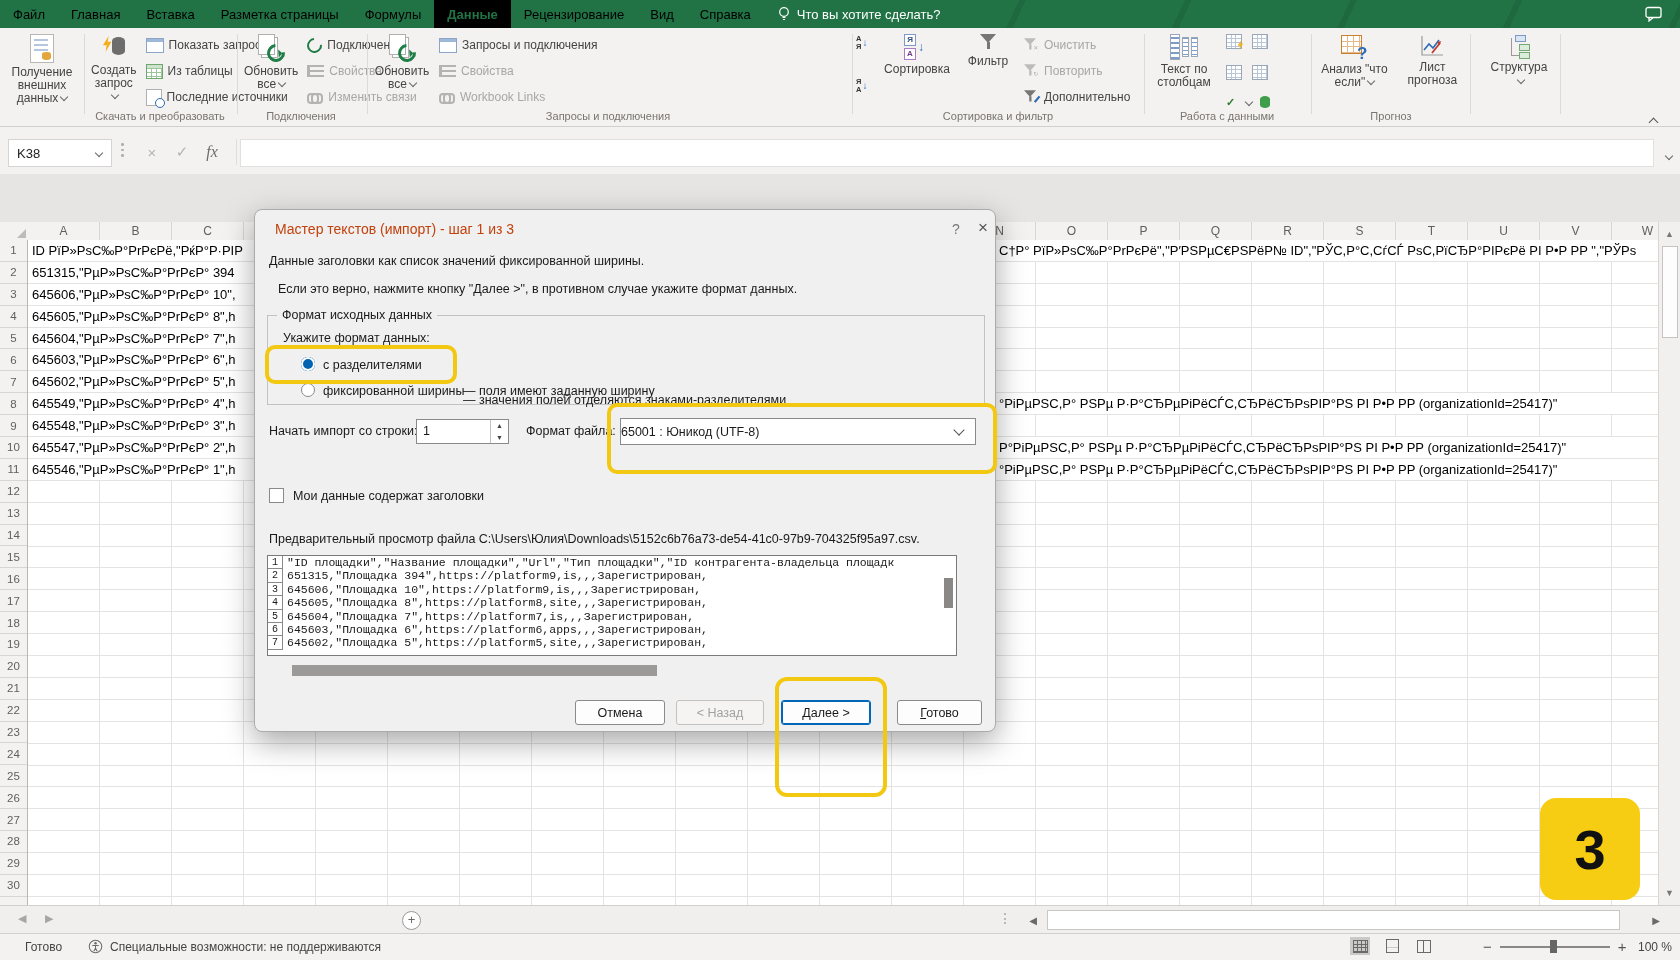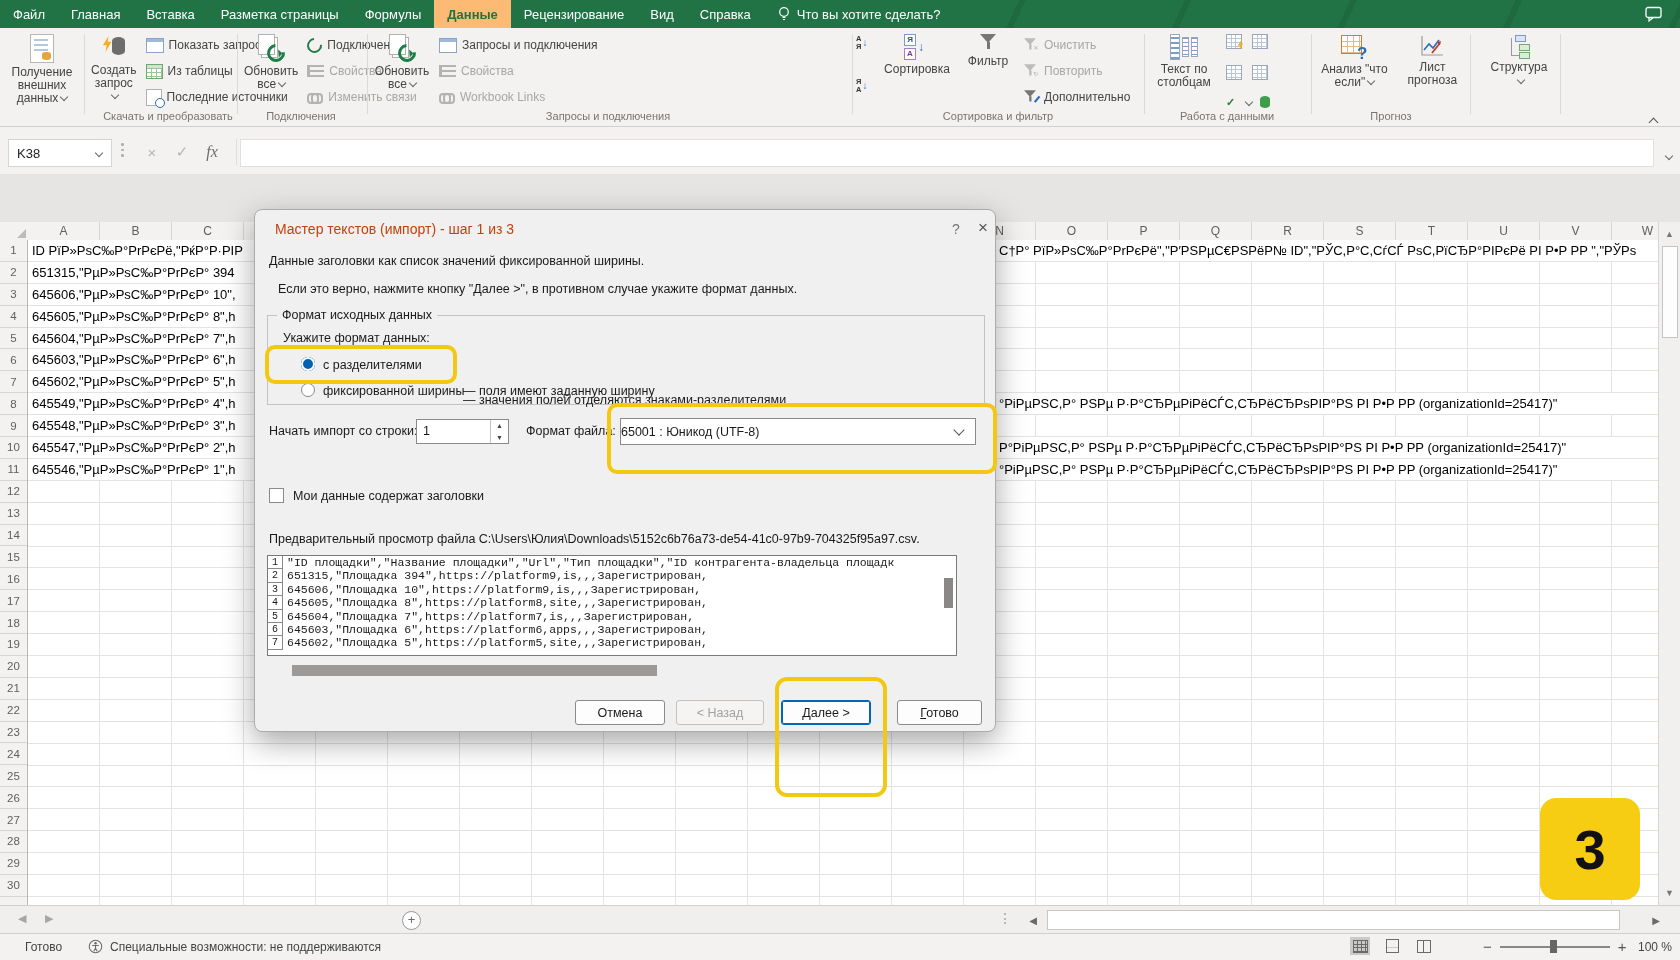--- a/index.html
+++ b/index.html
@@ -4,22 +4,22 @@
 <style>
   html,body{margin:0;padding:0;background:#888;}
   #stage{position:relative;width:1680px;height:960px;overflow:hidden;background:#e6e5e4;
          font-family:"Liberation Sans",sans-serif;-webkit-font-smoothing:antialiased;}
   .abs{position:absolute;}
 
   
   .titlebar{position:absolute;left:0;top:0;width:1680px;height:28px;background:#217346;display:flex;align-items:center;z-index:5;}
   .titlebar .pattern{position:absolute;right:0;top:0;width:760px;height:28px;opacity:.5;
      background:repeating-linear-gradient(115deg,transparent 0 90px,rgba(0,0,0,.18) 90px 96px,transparent 96px 150px);}
-  .xtab{position:relative;color:#ffffff;font-size:13px;padding:0 13px;height:28px;display:flex;align-items:center;white-space:nowrap;cursor:default;z-index:2;}
-  .xtab.active{background:#fdba74;color:#217346;font-weight:bold;}
+  .xtab{position:relative;color:#000000;font-size:13px;padding:0 13px;height:28px;display:flex;align-items:center;white-space:nowrap;cursor:default;z-index:2;}
+  .xtab.active{background:#000000;color:#217346;font-weight:bold;}
   .tellme{display:flex;align-items:center;gap:7px;color:#fff;font-size:13px;margin-left:14px;z-index:2;}
   .bubble-ic{position:absolute;right:18px;top:6px;z-index:2;}
 
   
   .ribbon{position:absolute;left:0;top:28px;width:1680px;height:98px;background:#f3f2f1;border-bottom:1px solid #d2d0ce;z-index:4;}
   .rsep{position:absolute;top:6px;width:1px;height:80px;background:#dcdad8;}
   .rgroup{position:absolute;top:4px;height:80px;display:flex;align-items:flex-start;gap:6px;}
   .glabel{position:absolute;top:82px;font-size:11px;color:#7a746f;transform:translateX(-50%);white-space:nowrap;}
   .rb-big{display:flex;flex-direction:column;align-items:center;gap:3px;font-size:12px;color:#444;
           text-align:center;line-height:13px;padding:2px 3px;cursor:default;}
@@ -260,21 +260,21 @@
         <div class="rb-small">
             <span class="ic ic-table"></span>
             <span>Из таблицы</span>
           </div>
         <div class="rb-small">
             <span class="ic ic-clockdoc"></span>
             <span>Последние источники</span>
           </div>
       </div>
     </div>
-    <div class="glabel" style="left:160px;margin-left:8px;">Скачать и преобразовать</div>
+    <div class="glabel" style="left:160px;">Скачать и преобразовать</div>
     <div class="rsep" style="left:237px;"></div>
 
     <div class="rgroup" style="left:241px;width:124px;">
       <div class="rb-big" style="width:56px;">
         <span class="ic ic-refresh32">
             <i class="pg"></i>
             <i class="rng"></i>
           </span>
         <span><span>Обновить все</span><span class="chev"></span></span>
       </div>

